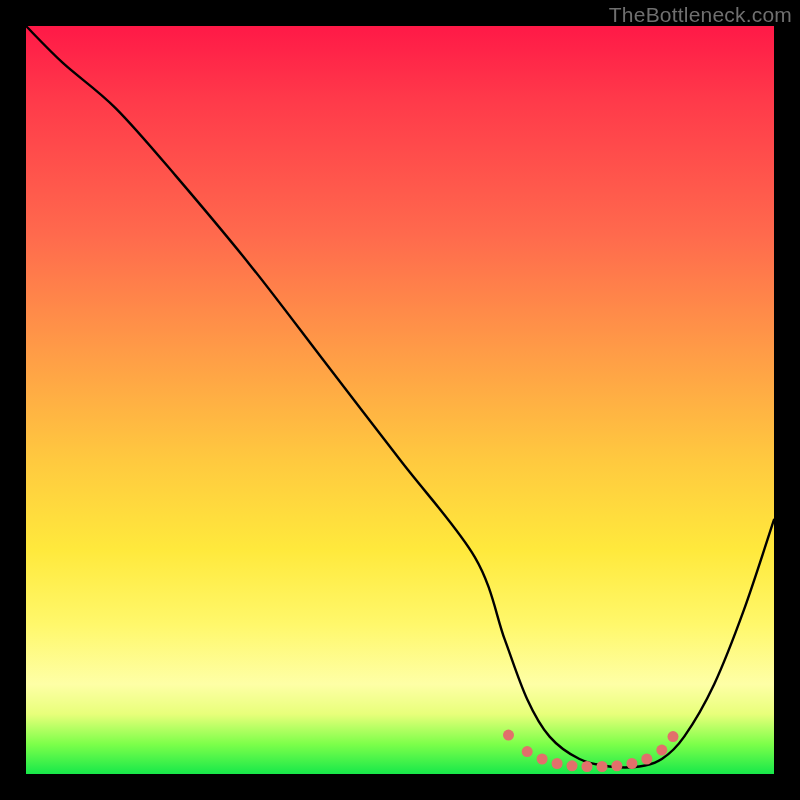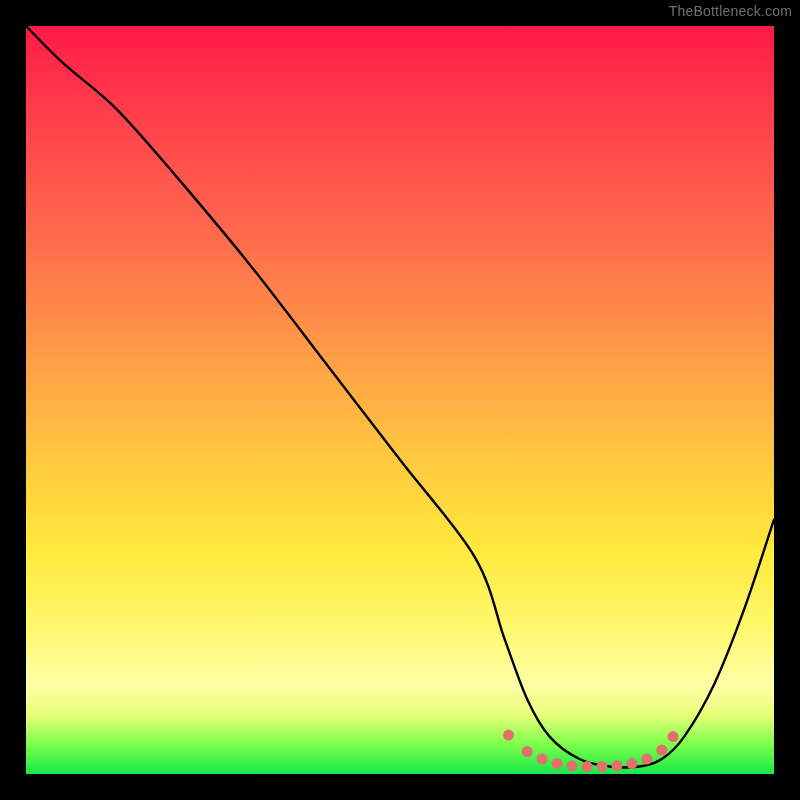--- a/index.html
+++ b/index.html
@@ -45,21 +45,21 @@
     top: 0;
     width: 748px;
     height: 748px;
     overflow: visible;
   }
   .watermark {
     position: absolute;
     top: 3px;
     right: 8px;
     color: #6f6f6f;
-    font-size: 14px;
+    font-size: 21px;
     font-weight: 500;
     letter-spacing: 0.2px;
     user-select: none;
   }
 </style>
 </head>
 <body>
 
 <div class="frame">
 

